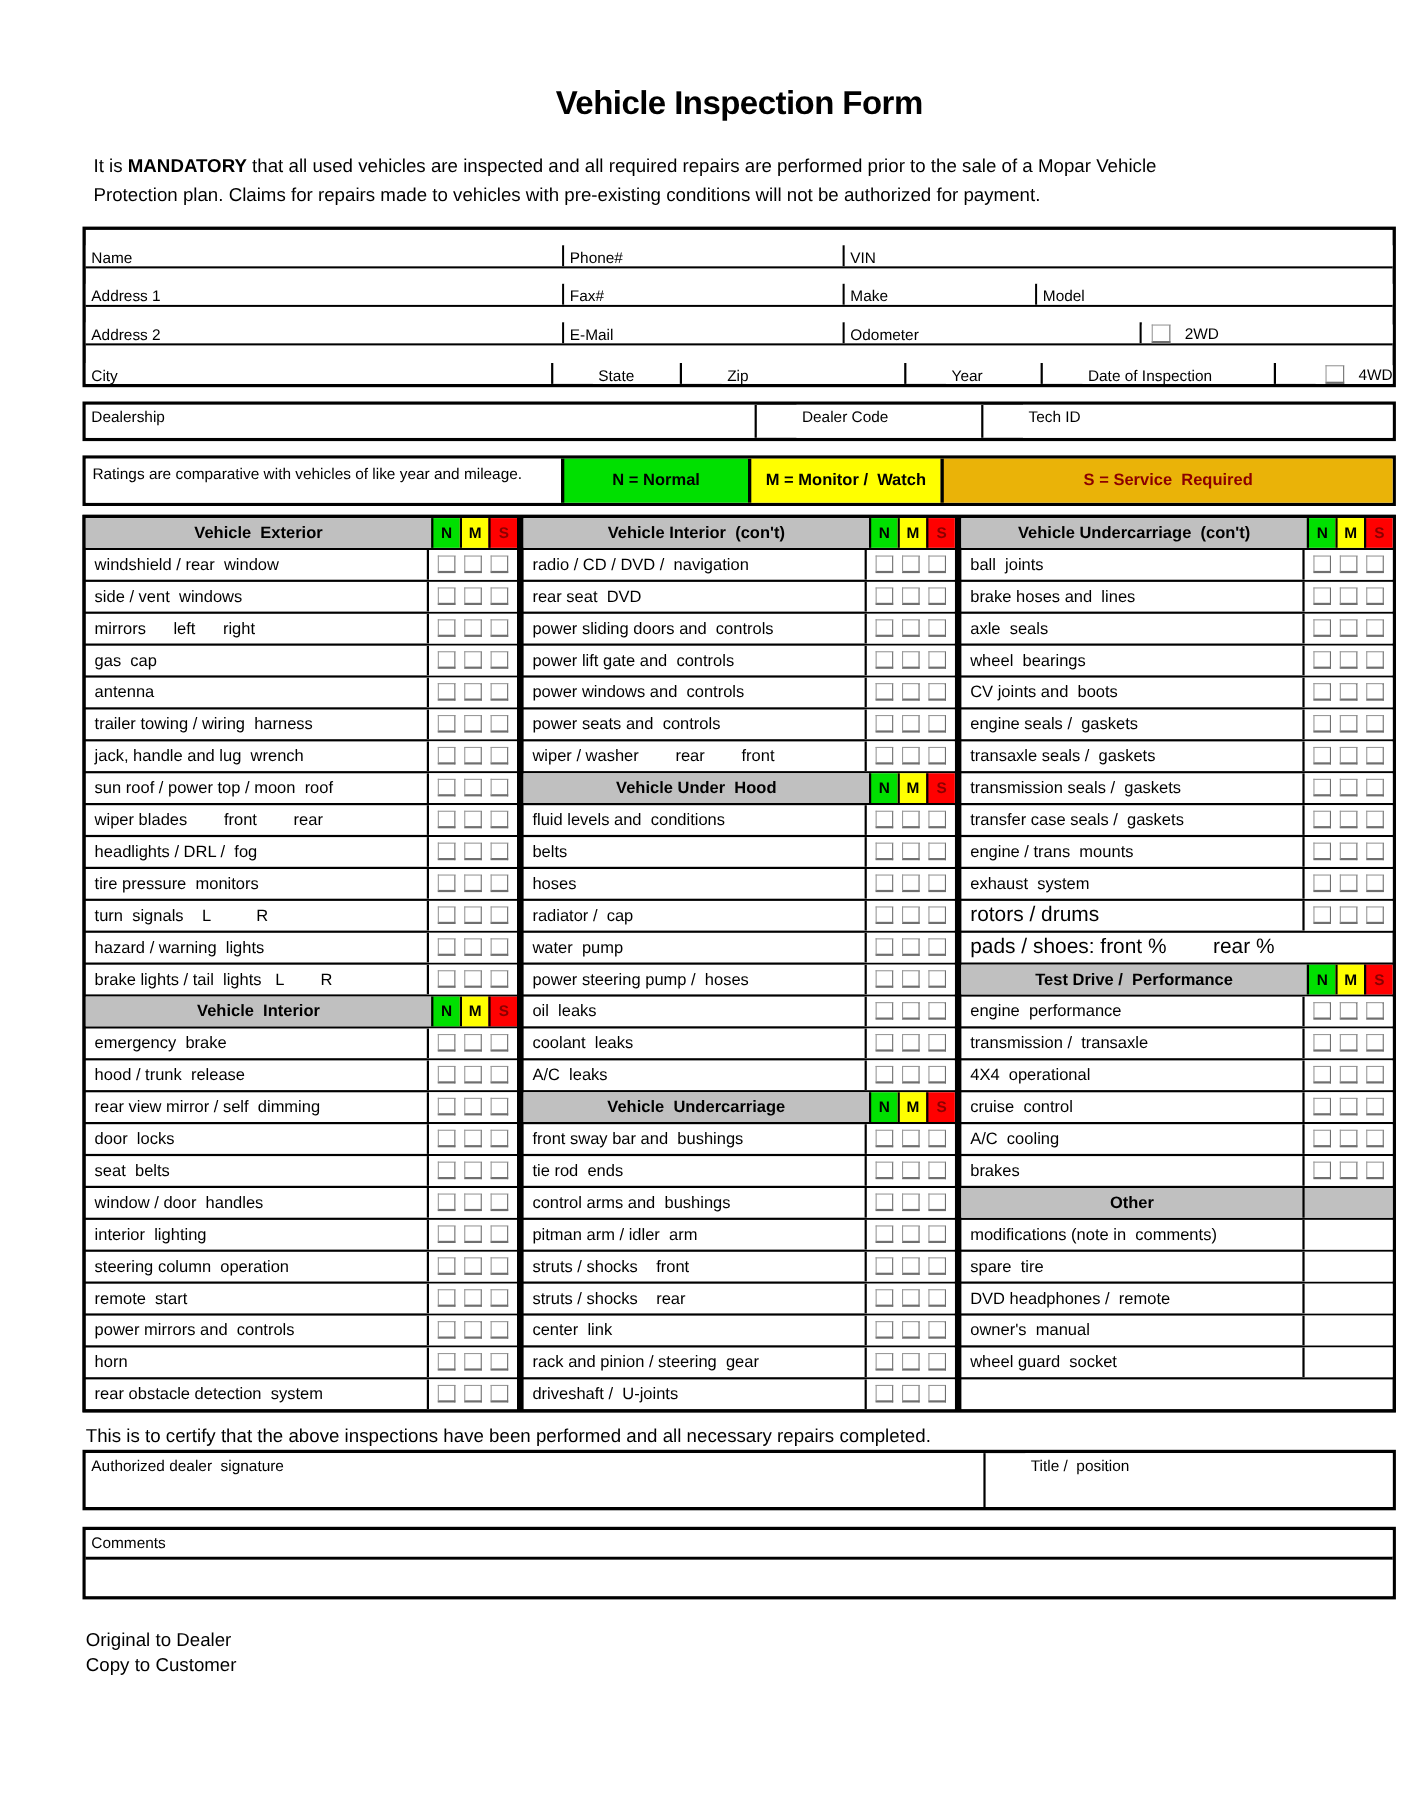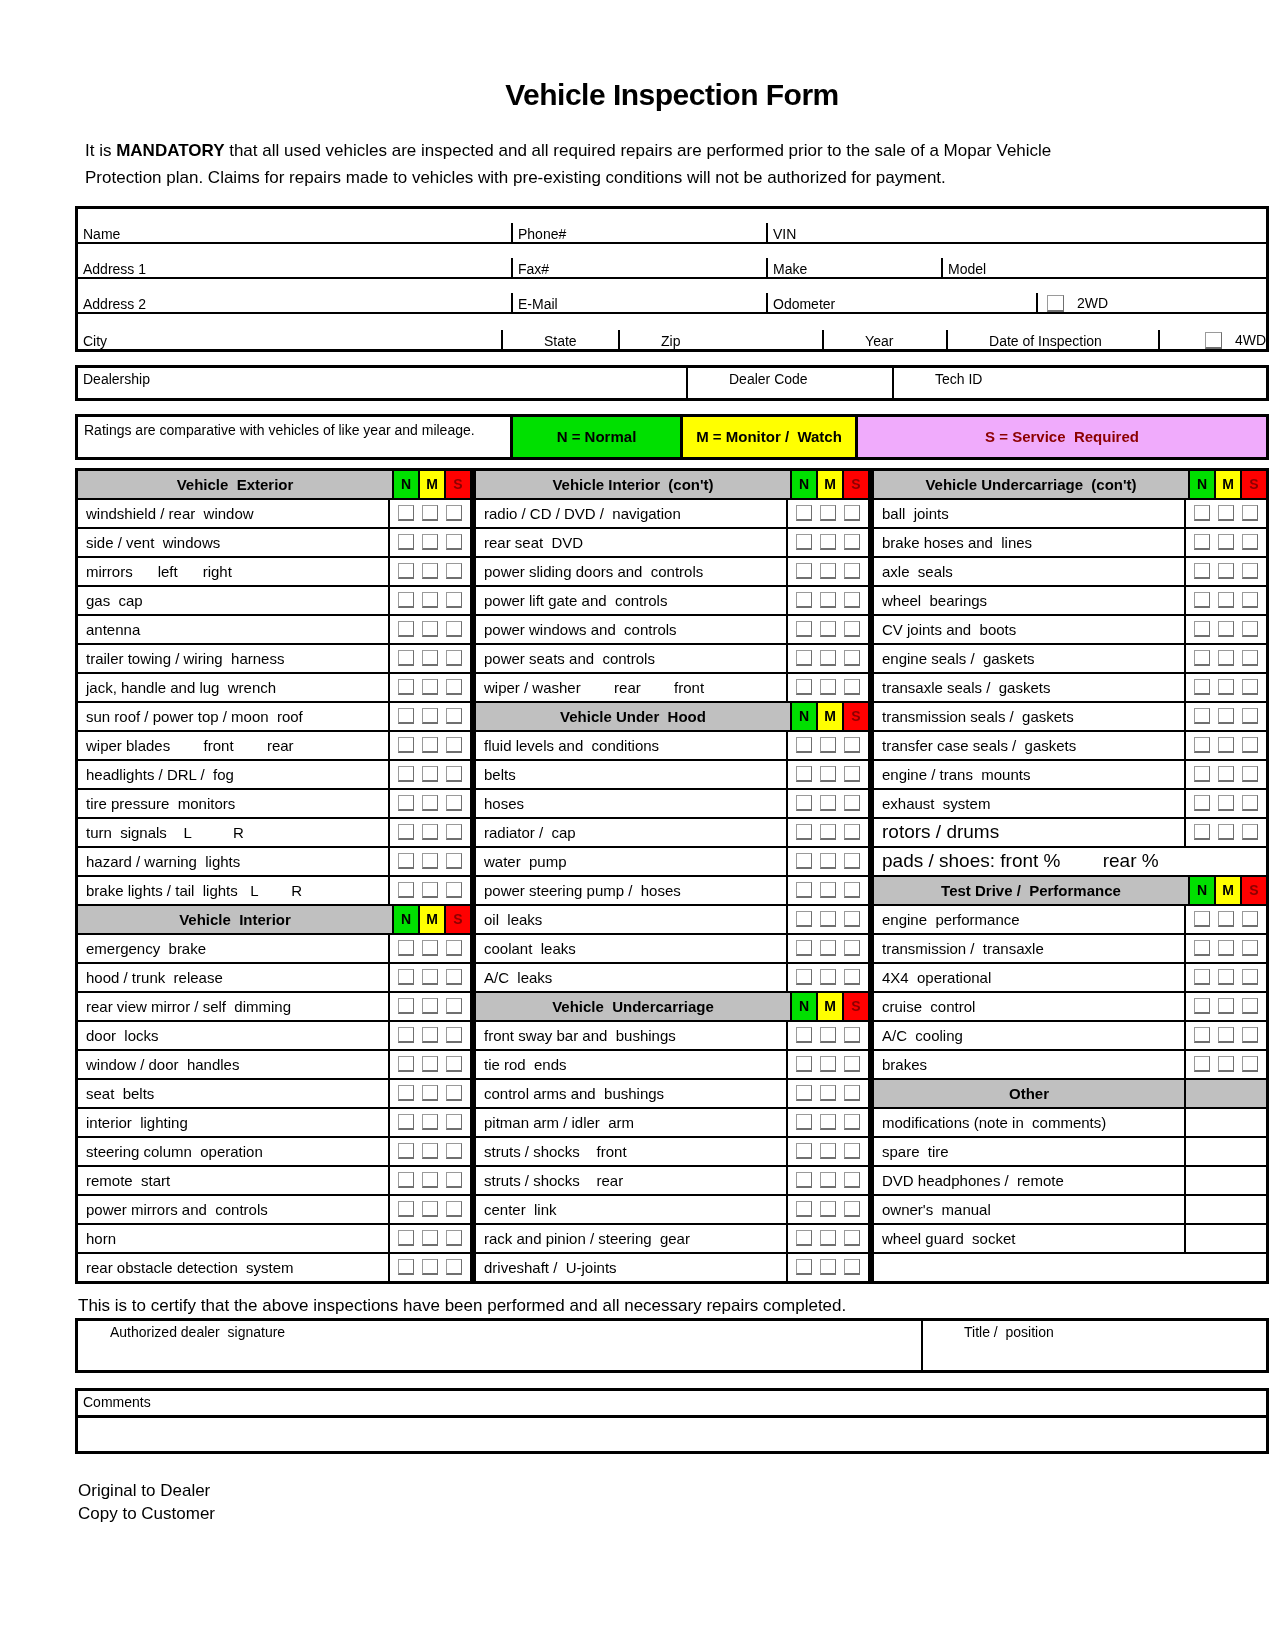--- a/index.html
+++ b/index.html
@@ -49,21 +49,21 @@
               justify-content:space-evenly; background:#fff; }
   .cl-empty { width:82px; border-left:2px solid #000; background:#fff; }
   .cl-gray  { width:82px; border-left:2px solid #000; background:#c0c0c0; }
 
   .cb { display:inline-block; width:16px; height:16px; background:#fff;
         border:1px solid #9a9a9a; border-right-color:#6f6f6f; border-bottom-color:#6f6f6f;
         border-bottom-width:2px; }
   .cb.big { width:17px; height:17px; }
 
   .certify { margin-top:12px; padding-left:3px; font-size:17px; }
-  .sig { margin-top:2px;padding-left:27px; }
+  .sig { margin-top:2px; }
   .sig .trow { height:49px; }
   .comments { margin-top:15px; }
   .comments .trow.r1 { height:27px; border-bottom:3px solid #000; }
   .comments .trow.r2 { height:33px; }
   .footer { margin-top:26px; padding-left:3px; font-size:17px; line-height:1.35; }
 </style>
 </head>
 <body>
 
 <div id="page">
@@ -148,21 +148,21 @@
         <div class="cell last">
             <span class="flabel">Tech ID</span>
           </div>
       </div>
     </div>
 
     <div class="legend">
       <div class="lcell lnote" style="width:432px">Ratings are comparative with vehicles of like year and mileage.</div>
       <div class="lcell" style="width: 170px; background: rgb(0, 224, 0); color: rgb(0, 0, 0);" id="legend-n">N = Normal</div>
       <div class="lcell" style="width: 175px; background: rgb(255, 255, 0); color: rgb(0, 0, 0);" id="legend-m">M = Monitor /  Watch</div>
-      <div class="lcell" style="flex: 1 1 0%; background: #f0abfc; color: rgb(139, 0, 0);" id="legend-s">S = Service  Required</div>
+      <div class="lcell" style="flex: 1 1 0%; background: #eab308; color: rgb(139, 0, 0);" id="legend-s">S = Service  Required</div>
     </div>
 
     <div class="checklist">
       <div class="cl-col">
           <div class="cl-row">
             <div class="cl-h-label">Vehicle  Exterior</div>
             <div class="cl-letter" style="background: rgb(0, 224, 0); color: rgb(0, 0, 0);">N</div>
             <div class="cl-letter" style="background: rgb(255, 255, 0); color: rgb(0, 0, 0);">M</div>
             <div class="cl-letter" style="background: rgb(255, 0, 0); color: rgb(139, 0, 0);">S</div>
           </div>
@@ -310,29 +310,29 @@
           </div>
           <div class="cl-row">
             <div class="cl-label">door  locks</div>
             <div class="cl-boxes">
               <span class="cb"></span>
               <span class="cb"></span>
               <span class="cb"></span>
             </div>
           </div>
           <div class="cl-row">
+            <div class="cl-label">seat  belts</div>
+            <div class="cl-boxes">
+              <span class="cb"></span>
+              <span class="cb"></span>
+              <span class="cb"></span>
+            </div>
+          </div>
+          <div class="cl-row">
             <div class="cl-label">window / door  handles</div>
-            <div class="cl-boxes">
-              <span class="cb"></span>
-              <span class="cb"></span>
-              <span class="cb"></span>
-            </div>
-          </div>
-          <div class="cl-row">
-            <div class="cl-label">seat  belts</div>
             <div class="cl-boxes">
               <span class="cb"></span>
               <span class="cb"></span>
               <span class="cb"></span>
             </div>
           </div>
           <div class="cl-row">
             <div class="cl-label">interior  lighting</div>
             <div class="cl-boxes">
               <span class="cb"></span>

